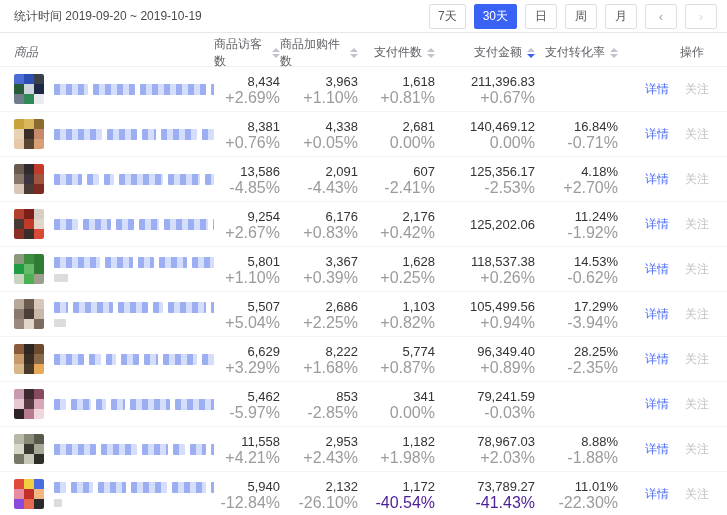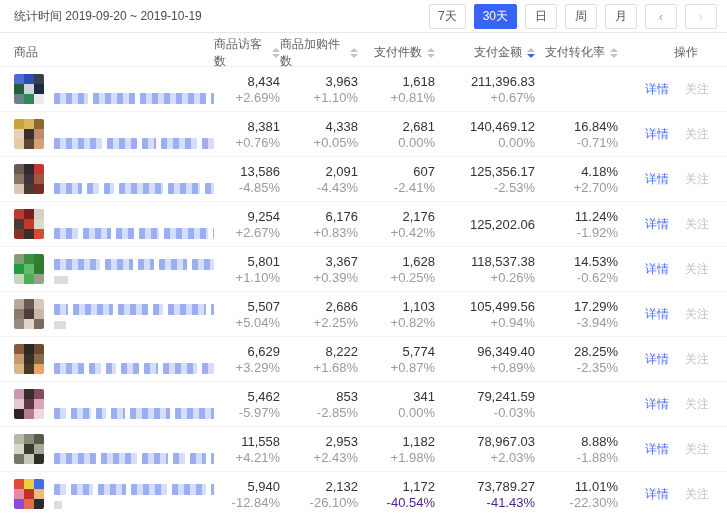--- a/index.html
+++ b/index.html
@@ -26,44 +26,44 @@
   .btn.pager{color:#9da3ad;min-width:32px;padding:0;font-size:13px;}
   .btn.pager.disabled{color:#d4d7dd;}
 
   
   .thead{
     display:flex;align-items:center;height:27px;padding:6px 0 0 14px;box-sizing:content-box;
     color:#606266;font-size:12px;border-bottom:1px solid #f0f0f0;
   }
   .hcell{display:flex;align-items:center;}
   .thead .col-1,.thead .col-2,.thead .col-3,.thead .col-4,.thead .col-5{justify-content:flex-end;}
-  .thead .col-6{justify-content:flex-end;padding-right:29px;box-sizing:border-box;font-family:Liberation Mono, monospace;}
+  .thead .col-6{justify-content:flex-end;padding-right:23px;box-sizing:border-box;font-family:Liberation Mono, monospace;}
   .caret{display:inline-flex;flex-direction:column;margin-left:5px;row-gap:2px;cursor:pointer;}
   .caret i{display:block;width:0;height:0;border-left:4px solid transparent;border-right:4px solid transparent;}
   .caret .up{border-bottom:4px solid #c0c4cc;}
   .caret .down{border-top:4px solid #c0c4cc;}
   .caret.desc .down{border-top-color:#3a62f5;}
 
   
-  .col-0{flex:0 0 200px;display:flex;align-items:flex-end;min-width:0;}
+  .col-0{flex:0 0 200px;display:flex;align-items:center;min-width:0;font-style:italic;}
   .col-1{flex:0 0 66px;}
   .col-2{flex:0 0 78px;}
   .col-3{flex:0 0 77px;}
   .col-4{flex:0 0 100px;}
   .col-5{flex:0 0 83px;}
   .col-6{flex:1 1 auto;}
 
   
   .trow{
     display:flex;align-items:center;height:45px;padding-left:14px;box-sizing:border-box;
     border-bottom:1px solid #f4f4f4;
   }
   .num{text-align:right;}
   .val{font-size:13px;color:#333;line-height:17px;}
-  .chg{font-size:13px;color:#9b9b9b;line-height:16px;}
+  .chg{font-size:16px;color:#9b9b9b;line-height:16px;}
   .chg.green{color:#4c1d95;}
 
   .thumb{
     width:30px;height:30px;flex:0 0 30px;display:grid;
     grid-template-columns:repeat(3,1fr);grid-template-rows:repeat(3,1fr);
     border-radius:2px;overflow:hidden;cursor:pointer;
   }
   .thumb i{display:block;}
   .nameWrap{margin-left:10px;overflow:hidden;cursor:pointer;}
   .nameLine{display:flex;gap:5px;align-items:center;height:11px;}

